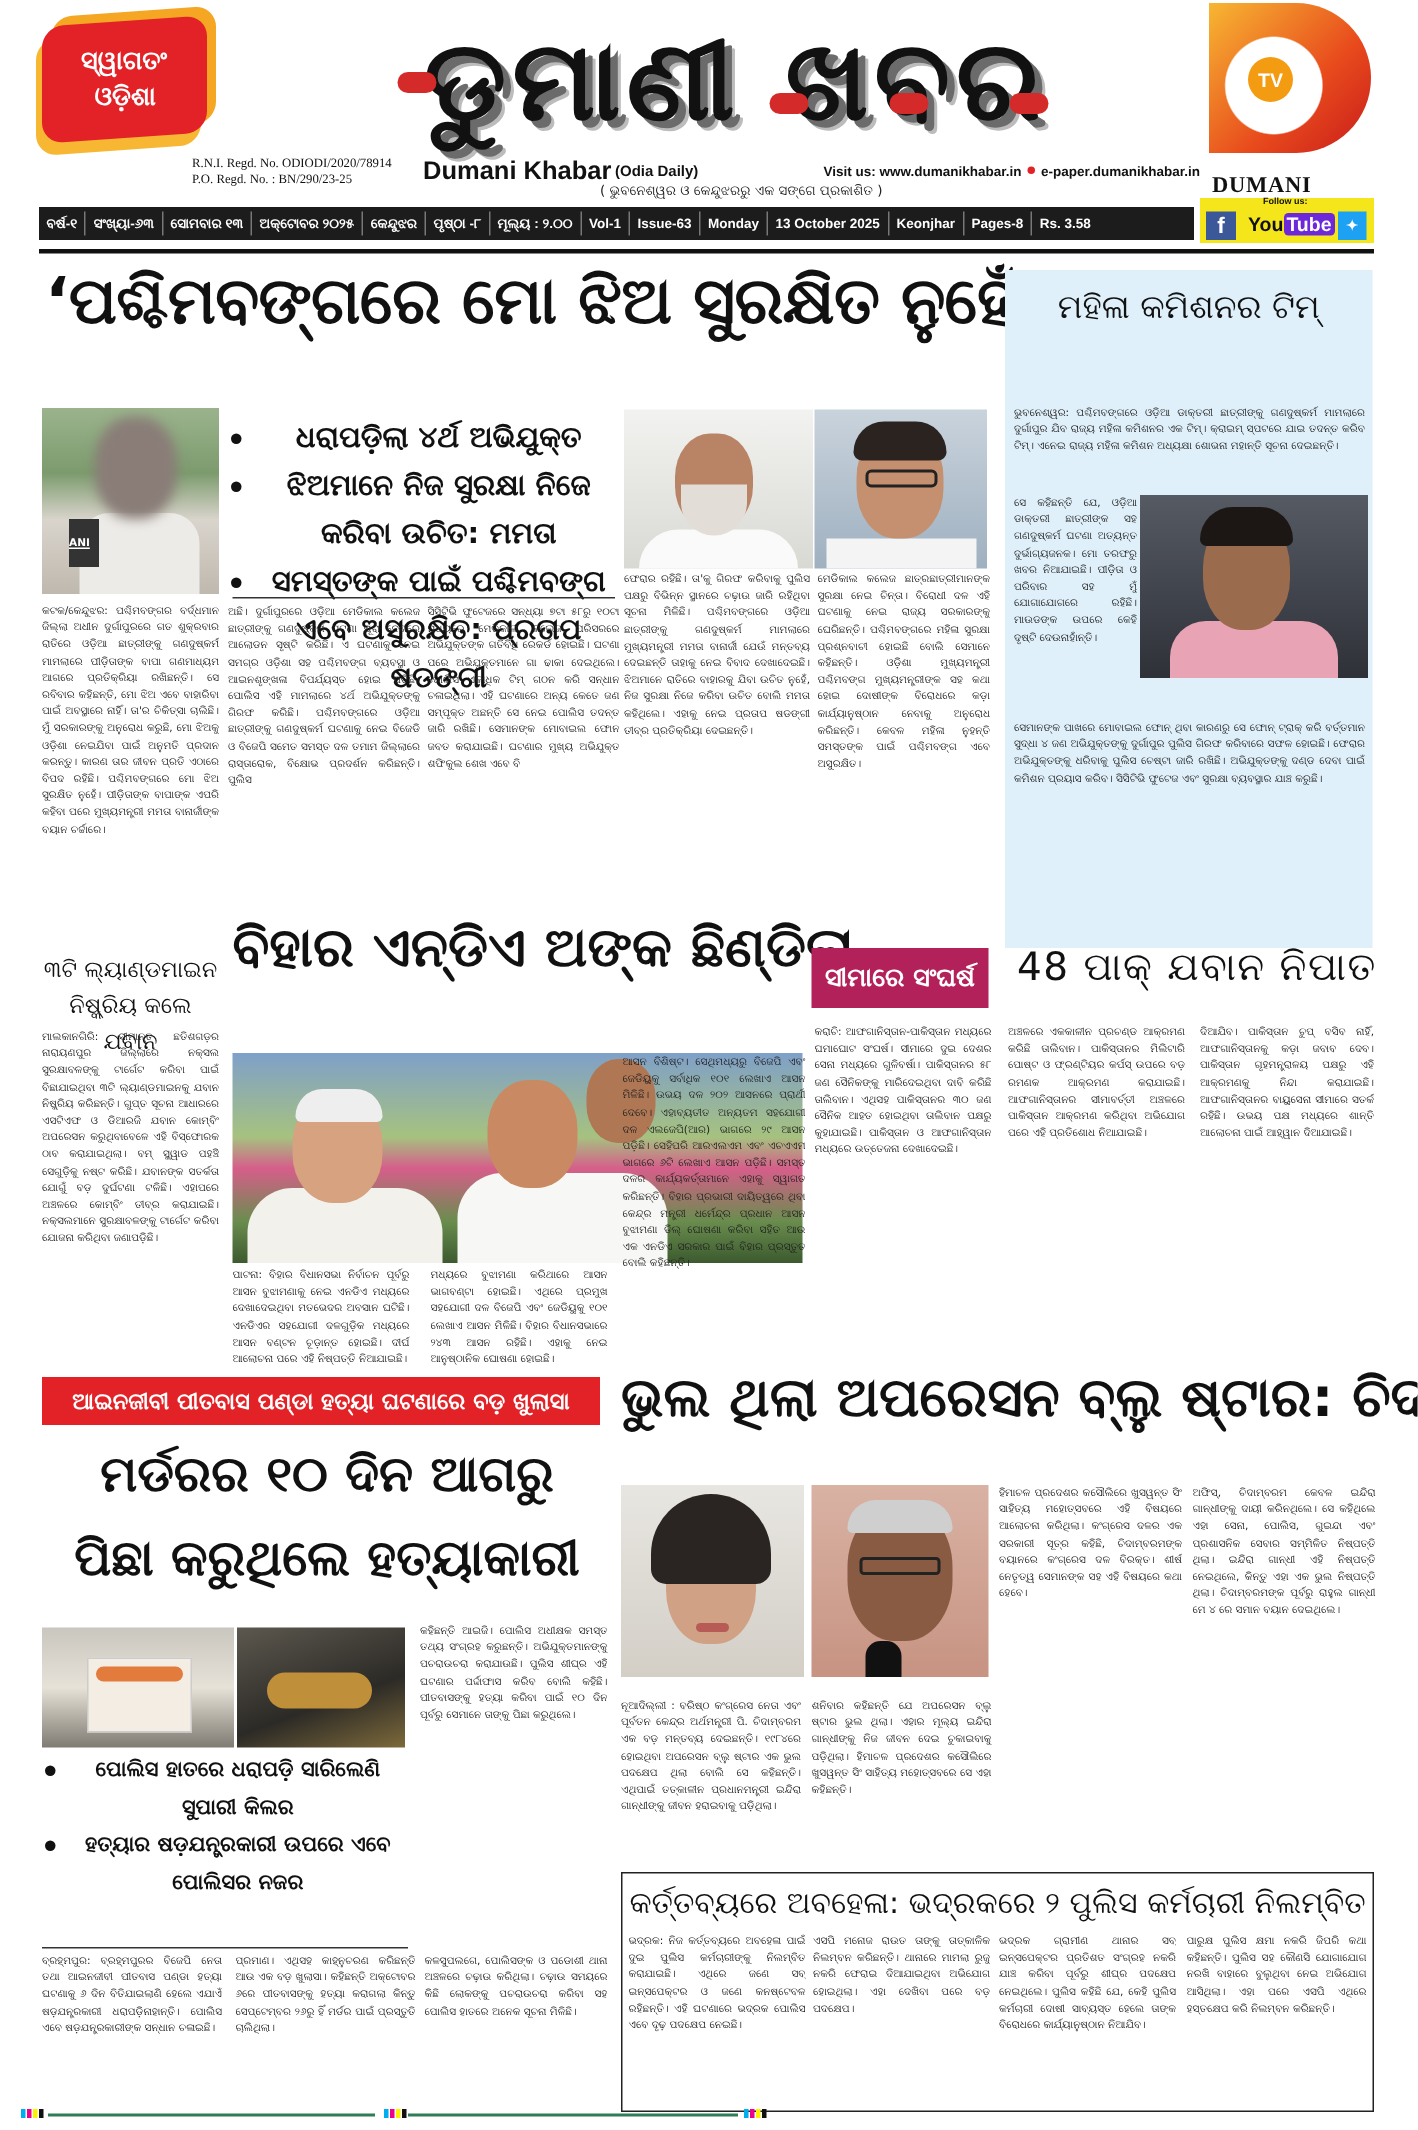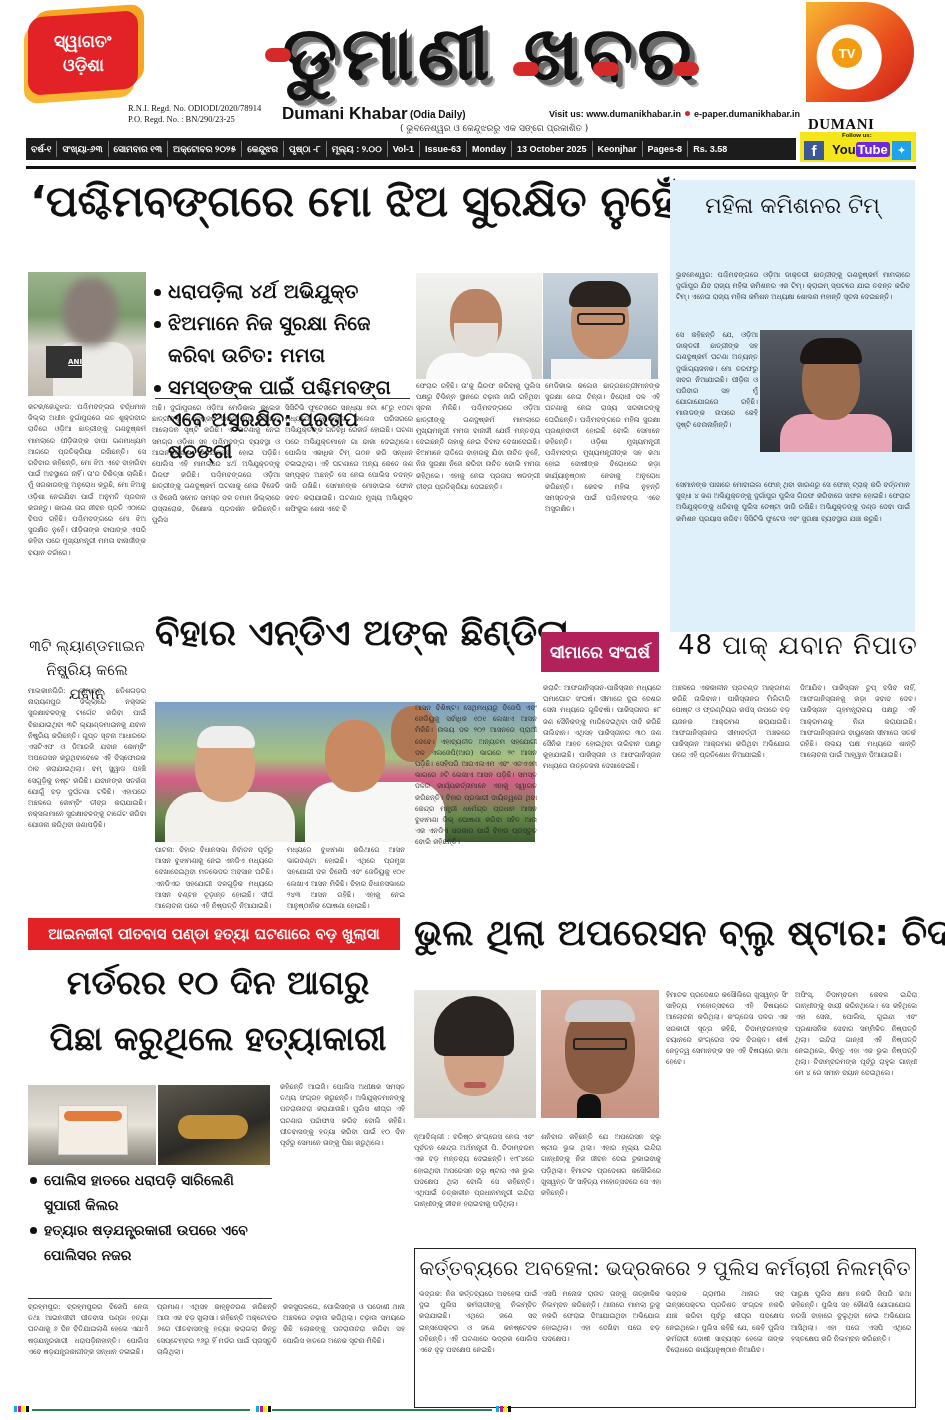--- a/index.html
+++ b/index.html
@@ -39,30 +39,30 @@
   .infobar { position: absolute; left: 26px; top: 138px; width: 770px; height: 22px; background: #1c1c1c; display:flex; align-items:center; }
   .infobar span { color:#fff; font-size: 9px; padding: 0 5px; border-right: 1px solid #777; line-height: 16px; white-space: nowrap; font-family: "Liberation Sans", sans-serif; font-weight: bold; }
   .infobar span:last-child { border-right: none; }
   .rule-top { position:absolute; left: 26px; top: 166px; width: 890px; height: 3px; background:#111; }
 
   
   .body-text { font-size: 7px; line-height: 11.2px; color:#222; text-align: justify; }
   .col { position:absolute; overflow:hidden; }
   .photo { position:absolute; overflow:hidden; }
   .bullet-list { position:absolute; list-style:none; }
-  .bullet-list li { font-weight: bold; color:#111; position: relative; padding-left: 16px; }
+  .bullet-list li { font-weight: bold; color:#111; position: relative; padding-left: 16px; text-align: center; }
   .bullet-list li::before { content:""; position:absolute; left: 2px; width: 7px; height: 7px; border-radius:50%; background:#111; }
   .headline { position:absolute; font-weight: bold; color:#111; white-space: nowrap; font-family: "DejaVu Sans", sans-serif; }
 
   
   .h-main { left: 30px; top: 176px; font-size: 43px; letter-spacing: -0.5px; }
   .photo-victim { left: 28px; top: 272px; width: 118px; height: 124px; background: linear-gradient(180deg,#9bb38d 0%,#7c9b6d 35%,#d9d4cc 60%,#bfb8ae 100%); }
   .photo-victim .blur { position:absolute; left: 35px; top: 6px; width: 55px; height: 68px; border-radius: 45%; background:#8a7d78; filter: blur(4px); }
   .photo-victim .shirt { position:absolute; left: 25px; top: 70px; width: 80px; height: 60px; background:#ecebe7; border-radius: 20px 20px 0 0; }
-  .photo-victim .mic { position:absolute; left: 18px; top: 74px; width: 36px; height: 32px; background:#333; color:#fff; font-size:7px; font-weight:bold; text-align:right; line-height:32px;text-decoration:underline; }
+  .photo-victim .mic { position:absolute; left: 18px; top: 74px; width: 20px; height: 32px; background:#333; color:#fff; font-size:7px; font-weight:bold; text-align:left; line-height:32px;text-decoration:underline; }
   .top-bullets { left: 152px; top: 276px; width: 265px; }
   .top-bullets li { font-size: 19.5px; line-height: 32px; }
   .top-bullets li::before { top: 13px; }
   .photo-pratap { left: 416px; top: 273px; width: 126px; height: 106px; background: linear-gradient(180deg,#f2f2f0,#d9d9d4); }
   .photo-pratap .head { position:absolute; left: 34px; top: 16px; width: 52px; height: 64px; border-radius: 45%; background:#b98466; }
   .photo-pratap .beard { position:absolute; left: 38px; top: 50px; width: 44px; height: 34px; border-radius: 0 0 22px 22px; background:#e2ddd6; }
   .photo-pratap .shirt { position:absolute; left: 10px; top: 80px; width: 106px; height: 30px; background:#fafafa; border-radius: 26px 26px 0 0; }
   .photo-mamata { left: 543px; top: 273px; width: 115px; height: 106px; background: linear-gradient(180deg,#c9d3dc,#9fb0c0); }
   .photo-mamata .head { position:absolute; left: 28px; top: 12px; width: 58px; height: 74px; border-radius: 45%; background:#c49070; }
   .photo-mamata .hair { position:absolute; left: 26px; top: 8px; width: 62px; height: 26px; border-radius: 30px 30px 8px 8px; background:#2b2320; }
@@ -247,21 +247,21 @@
   <div class="p2b"></div>
   <div class="p2"></div>
 </div>
 <div class="col body-text" style="left:155px; top:845px; width:118px; height:66px;">ପାଟନା: ବିହାର ବିଧାନସଭା ନିର୍ବାଚନ ପୂର୍ବରୁ ଆସନ ବୁଝାମଣାକୁ ନେଇ ଏନଡିଏ ମଧ୍ୟରେ ଦେଖାଦେଇଥିବା ମତଭେଦର ଅବସାନ ଘଟିଛି। ଏନଡିଏର ସହଯୋଗୀ ଦଳଗୁଡ଼ିକ ମଧ୍ୟରେ ଆସନ ବଣ୍ଟନ ଚୂଡ଼ାନ୍ତ ହୋଇଛି। ଦୀର୍ଘ ଆଲୋଚନା ପରେ ଏହି ନିଷ୍ପତ୍ତି ନିଆଯାଇଛି।</div>
 <div class="col body-text" style="left:287px; top:845px; width:118px; height:66px;">ମଧ୍ୟରେ ବୁଝାମଣା କରିଥାରେ ଆସନ ଭାଗବଣ୍ଟା ହୋଇଛି। ଏଥିରେ ପ୍ରମୁଖ ସହଯୋଗୀ ଦଳ ବିଜେପି ଏବଂ ଜେଡିୟୁକୁ ୧୦୧ ଲେଖାଏ ଆସନ ମିଳିଛି। ବିହାର ବିଧାନସଭାରେ ୨୪୩ ଆସନ ରହିଛି। ଏହାକୁ ନେଇ ଆନୁଷ୍ଠାନିକ ଘୋଷଣା ହୋଇଛି।</div>
 <div class="col body-text" style="left:415px; top:703px; width:122px; height:208px;">ଆସନ ବିଶିଷ୍ଟ। ସେଥିମଧ୍ୟରୁ ବିଜେପି ଏବଂ ଜେଡିୟୁକୁ ସର୍ବାଧିକ ୧୦୧ ଲେଖାଏ ଆସନ ମିଳିଛି। ଉଭୟ ଦଳ ୨୦୨ ଆସନରେ ପ୍ରାର୍ଥୀ ଦେବେ। ଏହାବ୍ୟତୀତ ଅନ୍ୟତମ ସହଯୋଗୀ ଦଳ ଏଲଜେପି(ଆର) ଭାଗରେ ୨୯ ଆସନ ପଡ଼ିଛି। ସେହିପରି ଆରଏଲଏମ ଏବଂ ଏଚଏଏମ ଭାଗରେ ୬ଟି ଲେଖାଏ ଆସନ ପଡ଼ିଛି। ସମସ୍ତ ଦଳର କାର୍ଯ୍ୟକର୍ତ୍ତାମାନେ ଏହାକୁ ସ୍ୱାଗତ କରିଛନ୍ତି। ବିହାର ପ୍ରଭାରୀ ଦାୟିତ୍ୱରେ ଥିବା କେନ୍ଦ୍ର ମନ୍ତ୍ରୀ ଧର୍ମେନ୍ଦ୍ର ପ୍ରଧାନ ଆସନ ବୁଝାମଣା ଡିଲ୍ ଘୋଷଣା କରିବା ସହିତ ଆଉ ଏକ ଏନଡିଏ ସରକାର ପାଇଁ ବିହାର ପ୍ରସ୍ତୁତ ବୋଲି କହିଛନ୍ତି।</div>
 
 <div class="h-border-tag">ସୀମାରେ ସଂଘର୍ଷ</div>
 <div class="headline h-pak">48 ପାକ୍ ଯବାନ ନିପାତ</div>
 <div class="col body-text" style="left:543px; top:683px; width:118px; height:222px;">କରାଚି: ଆଫଗାନିସ୍ତାନ-ପାକିସ୍ତାନ ମଧ୍ୟରେ ଘମାଘୋଟ ସଂଘର୍ଷ। ସୀମାରେ ଦୁଇ ଦେଶର ସେନା ମଧ୍ୟରେ ଗୁଳିବର୍ଷା। ପାକିସ୍ତାନର ୫୮ ଜଣ ସୈନିକଙ୍କୁ ମାରିଦେଇଥିବା ଦାବି କରିଛି ତାଲିବାନ। ଏଥିସହ ପାକିସ୍ତାନର ୩୦ ଜଣ ସୈନିକ ଆହତ ହୋଇଥିବା ତାଲିବାନ ପକ୍ଷରୁ କୁହାଯାଇଛି। ପାକିସ୍ତାନ ଓ ଆଫଗାନିସ୍ତାନ ମଧ୍ୟରେ ଉତ୍ତେଜନା ଦେଖାଦେଇଛି।</div>
-<div class="col body-text" style="left:672px; top:683px; width:118px; height:222px;">ଅଞ୍ଚଳରେ ଏକକାଳୀନ ପ୍ରଚଣ୍ଡ ଆକ୍ରମଣ କରିଛି ତାଲିବାନ। ପାକିସ୍ତାନର ମିଲିଟାରି ପୋଷ୍ଟ ଓ ଫ୍ରଣ୍ଟିୟର କର୍ପସ୍ ଉପରେ ବଡ଼ ୟଜନକ ଆକ୍ରମଣ କରାଯାଇଛି। ଆଫଗାନିସ୍ତାନର ସୀମାବର୍ତ୍ତୀ ଅଞ୍ଚଳରେ ପାକିସ୍ତାନ ଆକ୍ରମଣ କରିଥିବା ଅଭିଯୋଗ ପରେ ଏହି ପ୍ରତିଶୋଧ ନିଆଯାଇଛି।</div>
+<div class="col body-text" style="left:672px; top:683px; width:118px; height:222px;">ଅଞ୍ଚଳରେ ଏକକାଳୀନ ପ୍ରଚଣ୍ଡ ଆକ୍ରମଣ କରିଛି ତାଲିବାନ। ପାକିସ୍ତାନର ମିଲିଟାରି ପୋଷ୍ଟ ଓ ଫ୍ରଣ୍ଟିୟର କର୍ପସ୍ ଉପରେ ବଡ଼ ରମଣକ ଆକ୍ରମଣ କରାଯାଇଛି। ଆଫଗାନିସ୍ତାନର ସୀମାବର୍ତ୍ତୀ ଅଞ୍ଚଳରେ ପାକିସ୍ତାନ ଆକ୍ରମଣ କରିଥିବା ଅଭିଯୋଗ ପରେ ଏହି ପ୍ରତିଶୋଧ ନିଆଯାଇଛି।</div>
 <div class="col body-text" style="left:800px; top:683px; width:116px; height:222px;">ଦିଆଯିବ। ପାକିସ୍ତାନ ଚୁପ୍ ବସିବ ନାହିଁ, ଆଫଗାନିସ୍ତାନକୁ କଡ଼ା ଜବାବ ଦେବ। ପାକିସ୍ତାନ ଗୃହମନ୍ତ୍ରାଳୟ ପକ୍ଷରୁ ଏହି ଆକ୍ରମଣକୁ ନିନ୍ଦା କରାଯାଇଛି। ଆଫଗାନିସ୍ତାନର ବାୟୁସେନା ସୀମାରେ ସତର୍କ ରହିଛି। ଉଭୟ ପକ୍ଷ ମଧ୍ୟରେ ଶାନ୍ତି ଆଲୋଚନା ପାଇଁ ଆହ୍ୱାନ ଦିଆଯାଇଛି।</div>
 
 <div class="red-strap">ଆଇନଜୀବୀ ପୀତବାସ ପଣ୍ଡା ହତ୍ୟା ଘଟଣାରେ ବଡ଼ ଖୁଲାସା</div>
 <div class="h-murder">
   <div>ମର୍ଡରର ୧୦ ଦିନ ଆଗରୁ</div>
   <div>ପିଛା କରୁଥିଲେ ହତ୍ୟାକାରୀ</div>
 </div>
 <div class="photo photo-murder-1">
   <div class="banner"></div>
   <div class="flower"></div>

